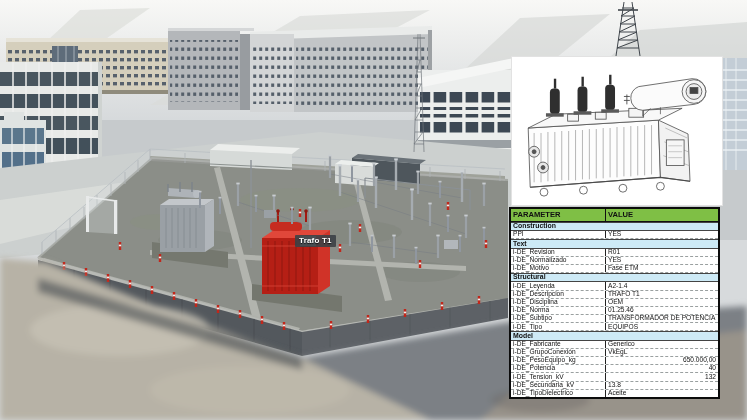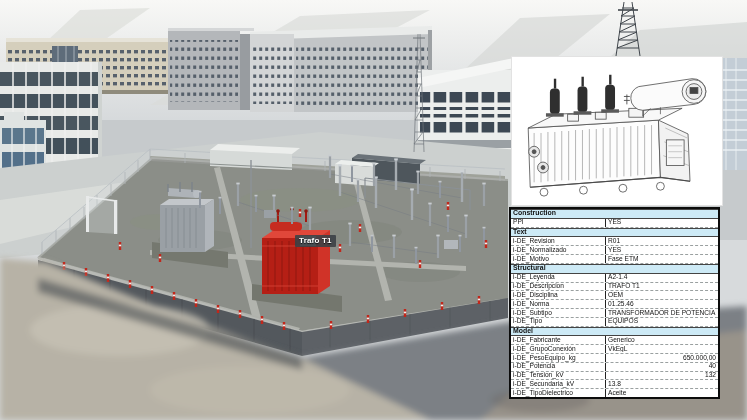--- a/index.html
+++ b/index.html
@@ -370,20 +370,24 @@
         <g>
             <rect x="94" y="28" width="10" height="26" rx="4"></rect>
             <rect x="98" y="18" width="2.4" height="10"></rect>
             <rect x="90" y="53" width="18" height="3.5" fill="#5a5a5a"></rect>
           </g>
       </g>
     </svg>
   </div>
 
   <div class="param-panel" style="--hdr: #7fbf45; --sec: #cdeaf6;">
+    <div class="thead">
+      <div class="hp">PARAMETER</div>
+      <div class="hv">VALUE</div>
+    </div>
     <div class="tbody">
         <div class="trow section">Construction</div>
         <div class="trow">
           <div class="cp">PPI</div>
           <div class="cv">YES</div>
         </div>
         <div class="trow section">Text</div>
         <div class="trow">
           <div class="cp">i-DE_Revision</div>
           <div class="cv">R01</div>

